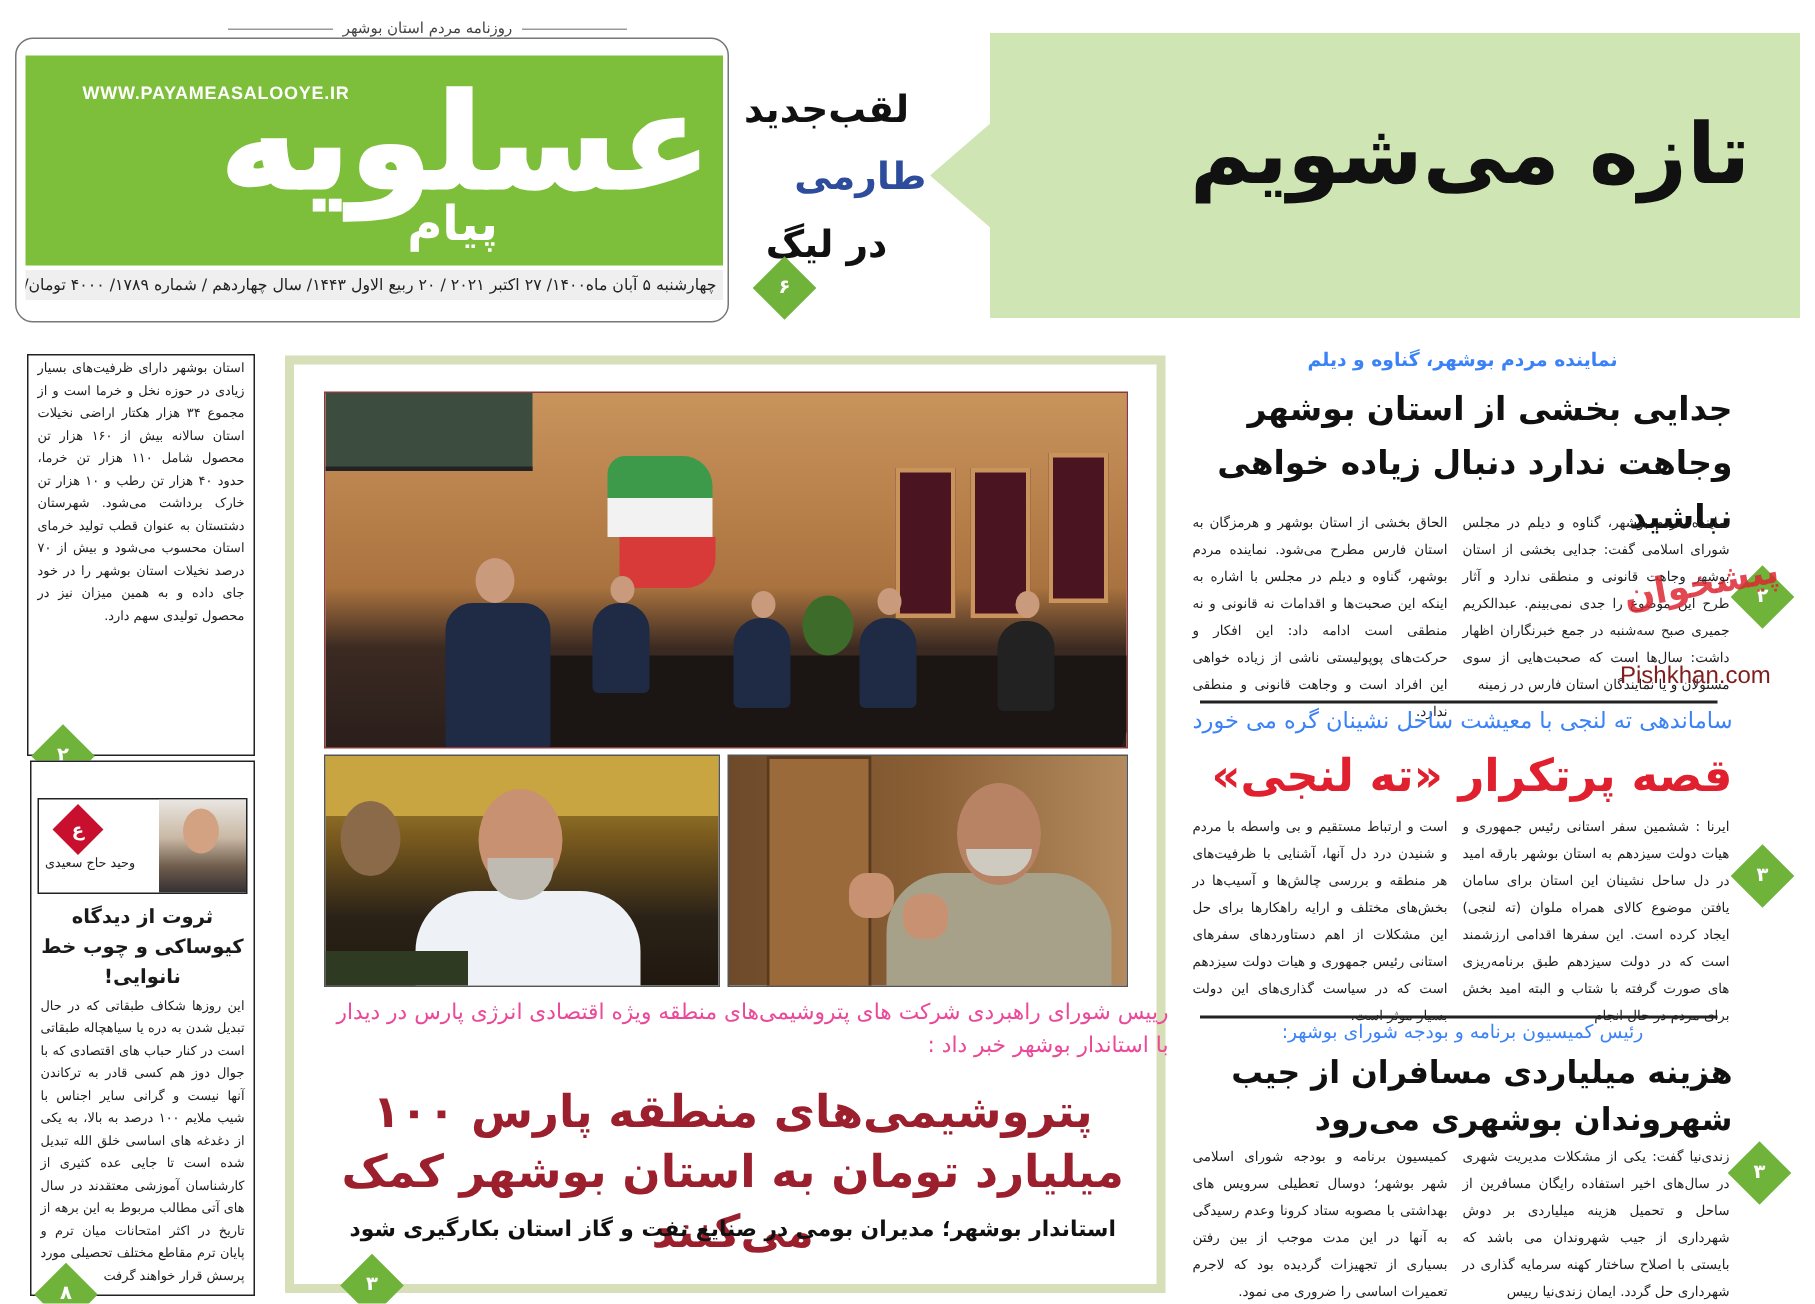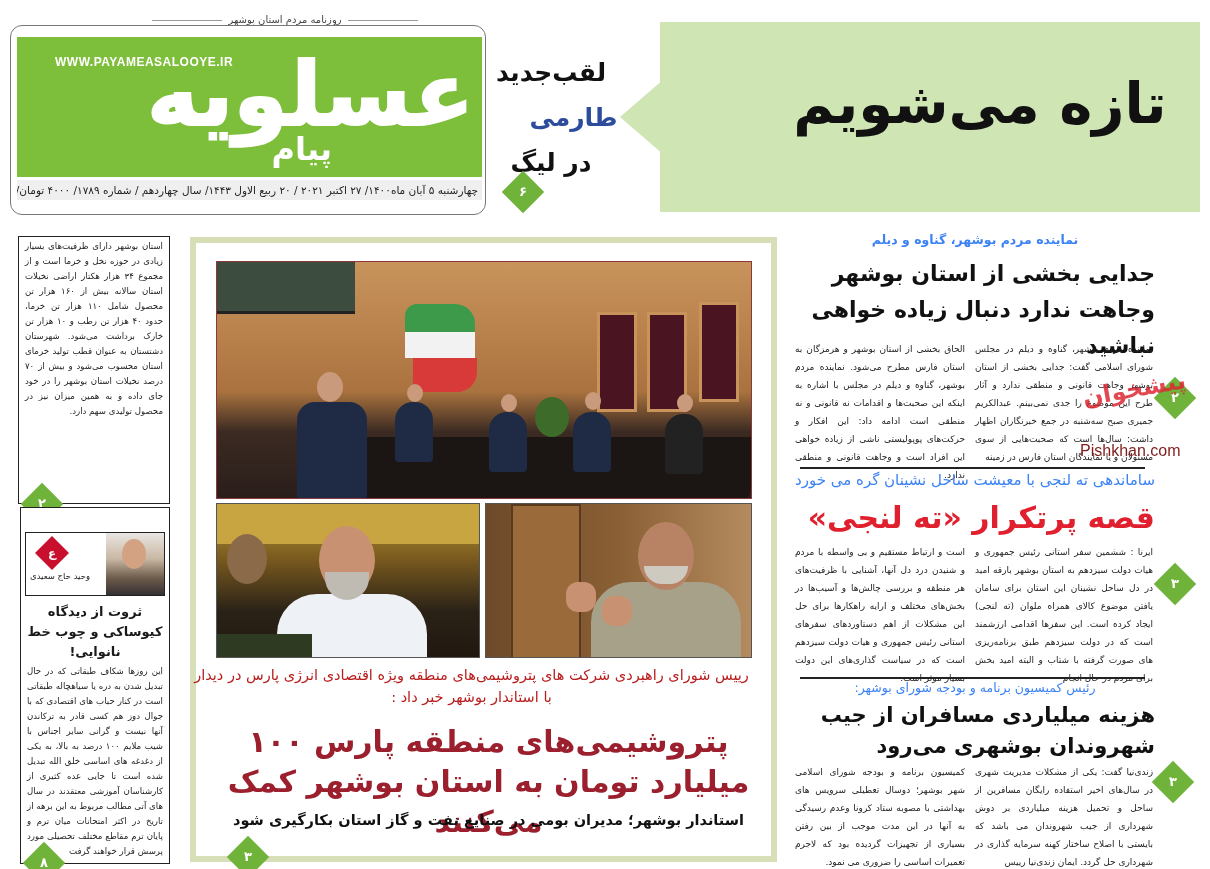--- a/index.html
+++ b/index.html
@@ -56,21 +56,21 @@
   .pm-head { width: 16px; height: 18px; background: #c99a7c; border-radius: 50%; }
 
   .photo-small { top: 503px; height: 155px; border: 1px solid #555; overflow: hidden; }
   .photo-left { left: 216px; width: 264px; background: linear-gradient(180deg,#b89a3a 0%,#7b5b1e 35%,#2b2217 70%,#20180f 100%); }
   .photo-right { left: 485px; width: 267px; background: linear-gradient(90deg,#6e4a2a 0%,#8a5f35 50%,#b48a5f 100%); }
   .ps-shirt-w { width: 150px; height: 70px; background: #eef2f6; border-radius: 40px 40px 0 0; }
   .ps-shirt-k { width: 150px; height: 80px; background: #a8a18a; border-radius: 40px 40px 0 0; }
   .ps-face { width: 56px; height: 68px; border-radius: 50%; background: #c89272; }
   .ps-beard { width: 44px; height: 28px; border-radius: 0 0 22px 22px; background: #bfbab2; }
 
-  .feature-kicker { left: 188px; top: 664px; width: 567px; text-align: center; font-size: 14.5px; line-height: 22px; color: #b91c1c; }
+  .feature-kicker { left: 212px; top: 664px; width: 567px; font-size: 14.5px; line-height: 22px; color: #ec4899; }
   .feature-headline { left: 205px; top: 722px; width: 567px; text-align: center; font-weight: 900; font-size: 30px; line-height: 40px; color: #9b1f2d; }
   .feature-sub { left: 205px; top: 812px; width: 567px; text-align: center; font-weight: bold; font-size: 14.5px; color: #111; }
 
   
   .story-kicker { text-align: center; font-size: 12.5px; color: #3b82f6; }
   .story-kicker.bold { font-weight: bold; }
   .story-headline { text-align: right; font-weight: 700; color: #111; }
   .story-text { font-size: 9px; line-height: 18px; text-align: justify; color: #222; }
   .rule { height: 1.5px; background: #222; }
 

